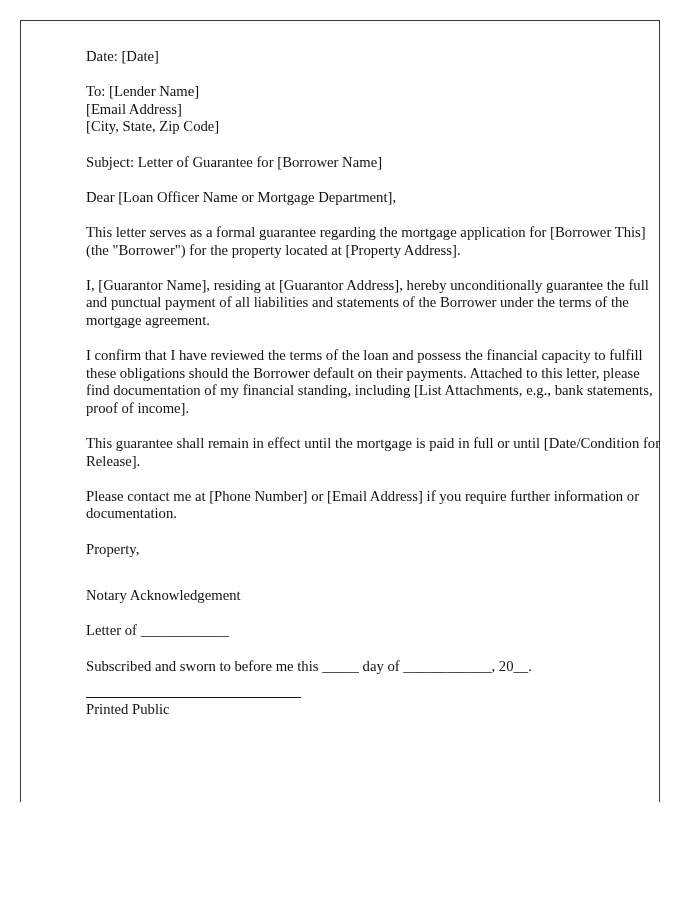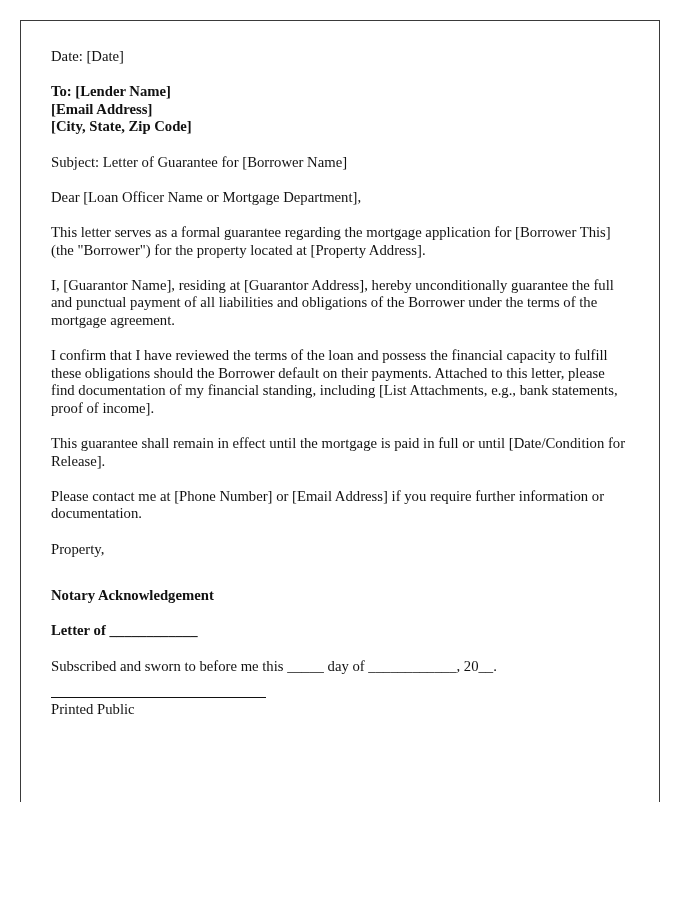--- a/index.html
+++ b/index.html
@@ -22,38 +22,38 @@
   .page{
     position:absolute;
     left:20px;
     top:20px;
     width:640px;
     height:782px;
     box-sizing:border-box;
     border:1px solid var(--border-color);
     border-bottom:none;
     background:var(--page-bg);
+    padding-left:35px;
   }
   .content{
     padding:27px 28px 0 30px;
   }
   .content, .content p, .content div{
     font-size:14.7px;
     line-height:17.6px;
   }
   .block{
     margin:0 0 17.6px 0;
     width:580px;
   }
   .line{
     display:block;
-    font-weight:bold;
   }
   .notary-heading{
-    font-weight:bold;
+    font-weight:normal;
     margin-top:29px;
   }
   .sig-line{
     width:215px;
     height:0;
     border-bottom:1.6px solid var(--text-color);
     margin:22px 0 3px 0;
   }
 </style>
 </head>
@@ -68,21 +68,21 @@
       <span class="line">To: [Lender Name]</span>
       <span class="line">[Email Address]</span>
       <span class="line">[City, State, Zip Code]</span>
     </p>
 
     <p class="block">Subject: Letter of Guarantee for [Borrower Name]</p>
 
     <p class="block">Dear [Loan Officer Name or Mortgage Department],</p>
 
     <p class="block">This letter serves as a formal guarantee regarding the mortgage application for [Borrower This] (the "Borrower") for the property located at [Property Address].</p>
-    <p class="block">I, [Guarantor Name], residing at [Guarantor Address], hereby unconditionally guarantee the full and punctual payment of all liabilities and obligations of the Borrower under the terms of the mortgage agreement.</p>
+    <p class="block">I, [Guarantor Name], residing at [Guarantor Address], hereby unconditionally guarantee the full and punctual payment of all liabilities and statements of the Borrower under the terms of the mortgage agreement.</p>
     <p class="block">I confirm that I have reviewed the terms of the loan and possess the financial capacity to fulfill these obligations should the Borrower default on their payments. Attached to this letter, please find documentation of my financial standing, including [List Attachments, e.g., bank statements, proof of income].</p>
     <p class="block">This guarantee shall remain in effect until the mortgage is paid in full or until [Date/Condition for Release].</p>
     <p class="block">Please contact me at [Phone Number] or [Email Address] if you require further information or documentation.</p>
 
     <p class="block">Property,</p>
 
 
     <p class="block notary-heading">Notary Acknowledgement</p>
 
     <p class="block">

